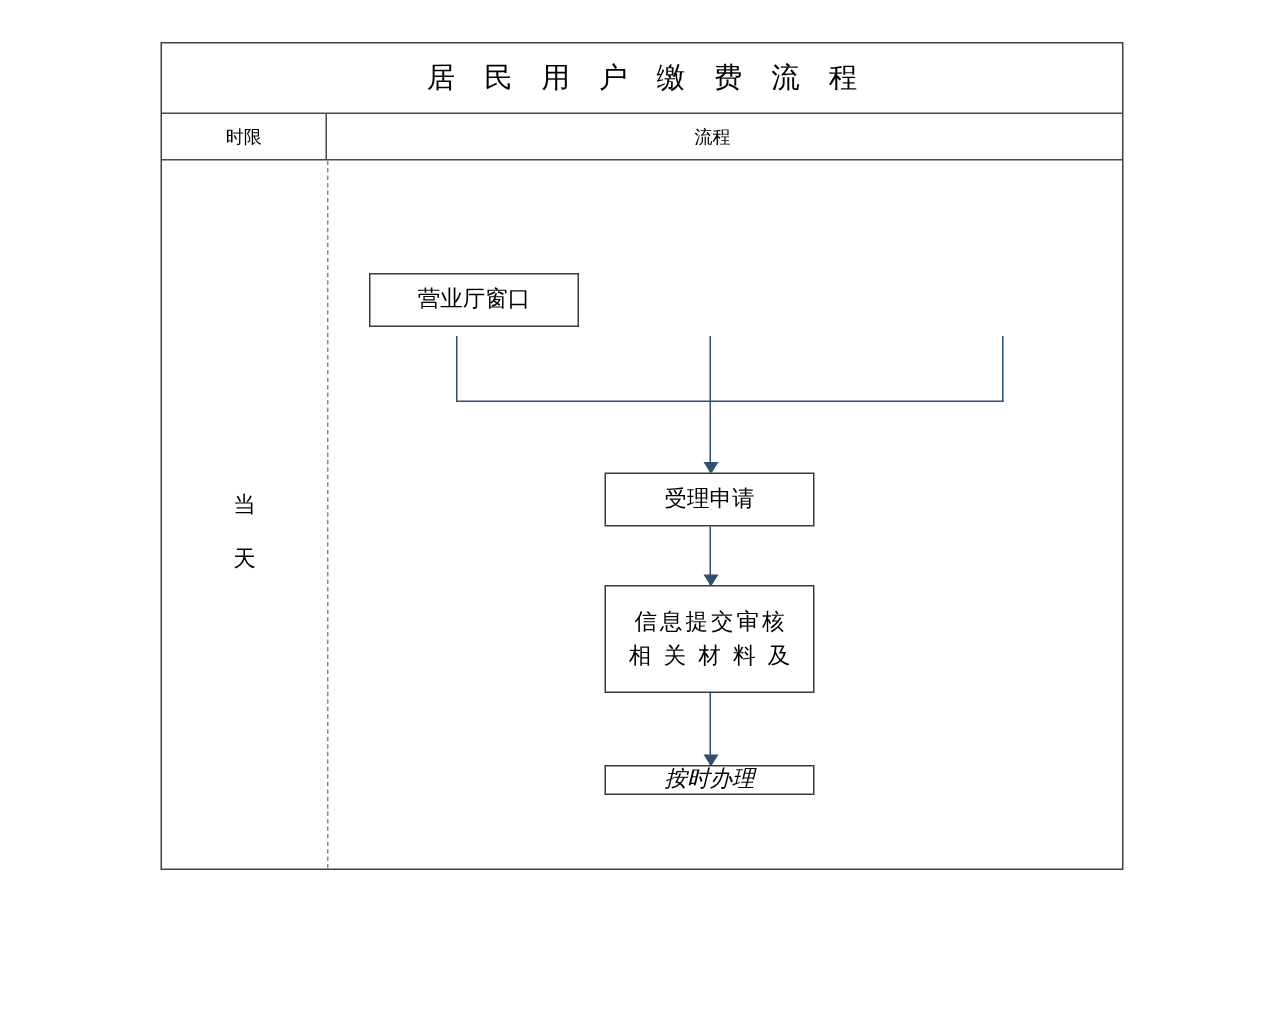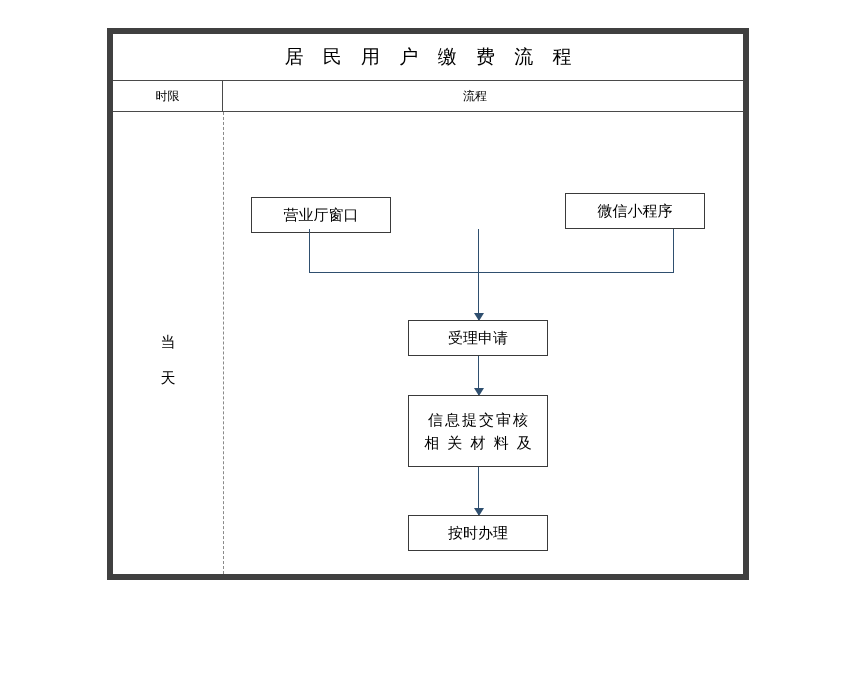--- a/index.html
+++ b/index.html
@@ -15,21 +15,21 @@
     position: relative;
     overflow: hidden;
   }
 
   #diagram {
     position: absolute;
     left: 107px;
     top: 28px;
     width: 642px;
     height: 552px;
-    border: 6px solid #404040;
+    border: 1px solid #404040;
     box-sizing: border-box;
   }
 
   
   .title-row {
     position: absolute;
     left: 0;
     top: 0;
     width: 100%;
     height: 47px;
@@ -116,28 +116,28 @@
     align-items: center;
     justify-content: center;
     font-size: 15px;
     color: #000;
     text-align: center;
     line-height: 1.55;
   }
   .node.spaced { letter-spacing: 2px; text-indent: 2px; }
 
   
-  #node-hall   { left: 138px; top: 85px;  width: 140px; height: 36px; }
+  #node-hall   { left: 138px; top: 75px;  width: 140px; height: 36px; }
   #node-app    { left: 295px; top: 81px;  width: 140px; height: 36px; }
   #node-wechat { left: 452px; top: 81px;  width: 140px; height: 36px; }
 
   #node-accept { left: 295px; top: 208px; width: 140px; height: 36px; }
   #node-submit { left: 295px; top: 283px; width: 140px; height: 72px;
                  flex-direction: column; }
-  #node-handle { left: 295px; top: 403px; width: 140px; height: 36px; }
+  #node-handle { left: 295px; top: 403px; width: 140px; height: 20px; font-style: italic; }
 
   
   .line {
     position: absolute;
     background: #2f4f6f;
   }
   .v { width: 1px; }
   .h { height: 1px; }
 
   
@@ -182,21 +182,20 @@
   <div class="body-area">
 
     <div class="divider-dashed"></div>
 
     <div class="time-label">
       <span>当</span>
       <span>天</span>
     </div>
 
     <div class="node" id="node-hall">营业厅窗口</div>
-    <div class="node" id="node-wechat">微信小程序</div>
 
     <div class="line v" id="drop-hall"></div>
     <div class="line v" id="drop-app"></div>
     <div class="line v" id="drop-wechat"></div>
     <div class="line h" id="bus"></div>
     <div class="line v" id="drop-accept"></div>
     <div class="arrow" id="arrow-accept"></div>
 
     <div class="node" id="node-accept">受理申请</div>
 

